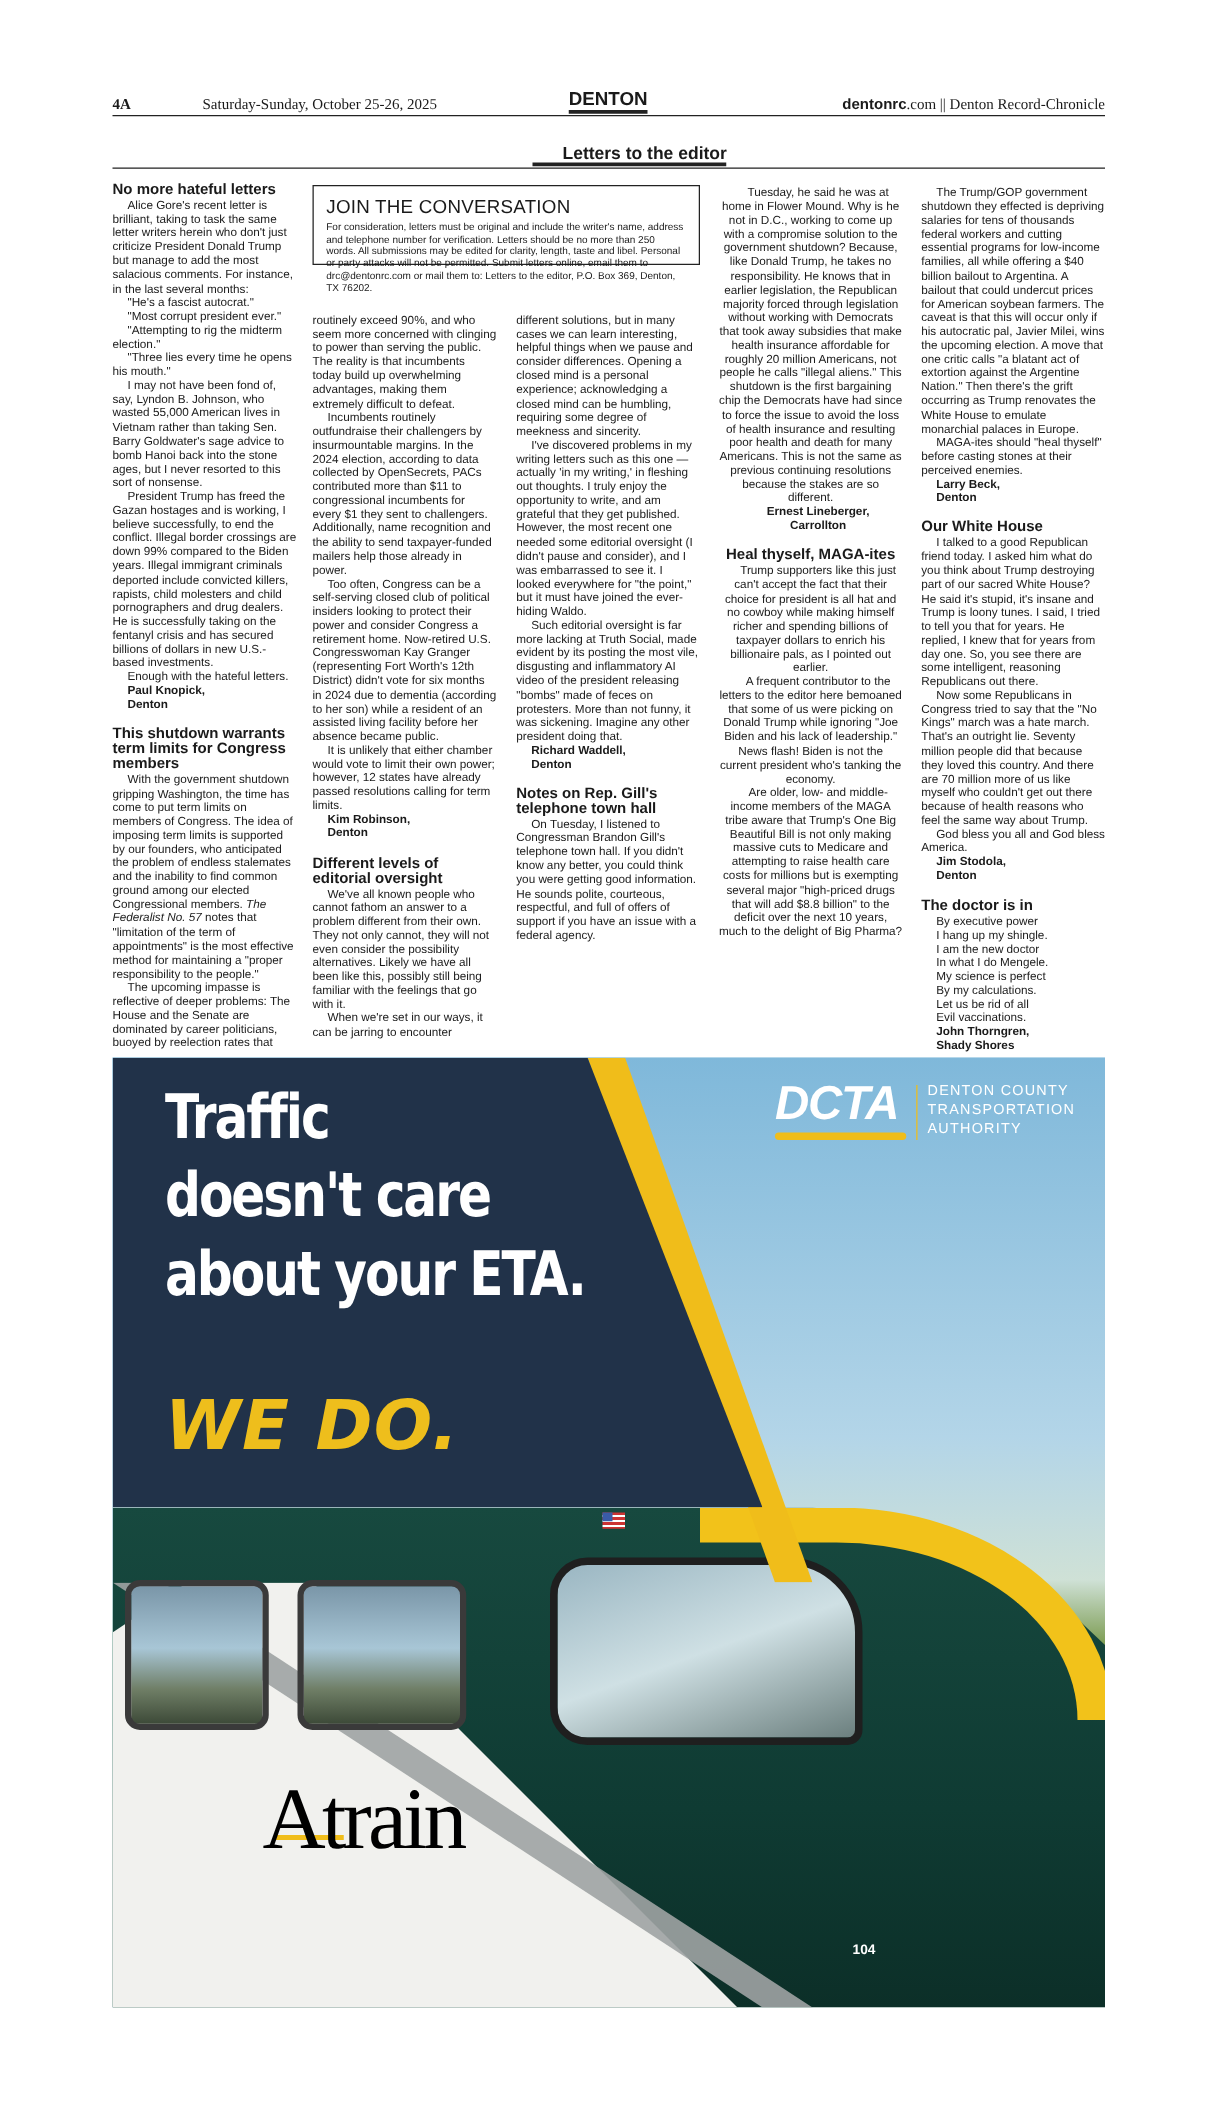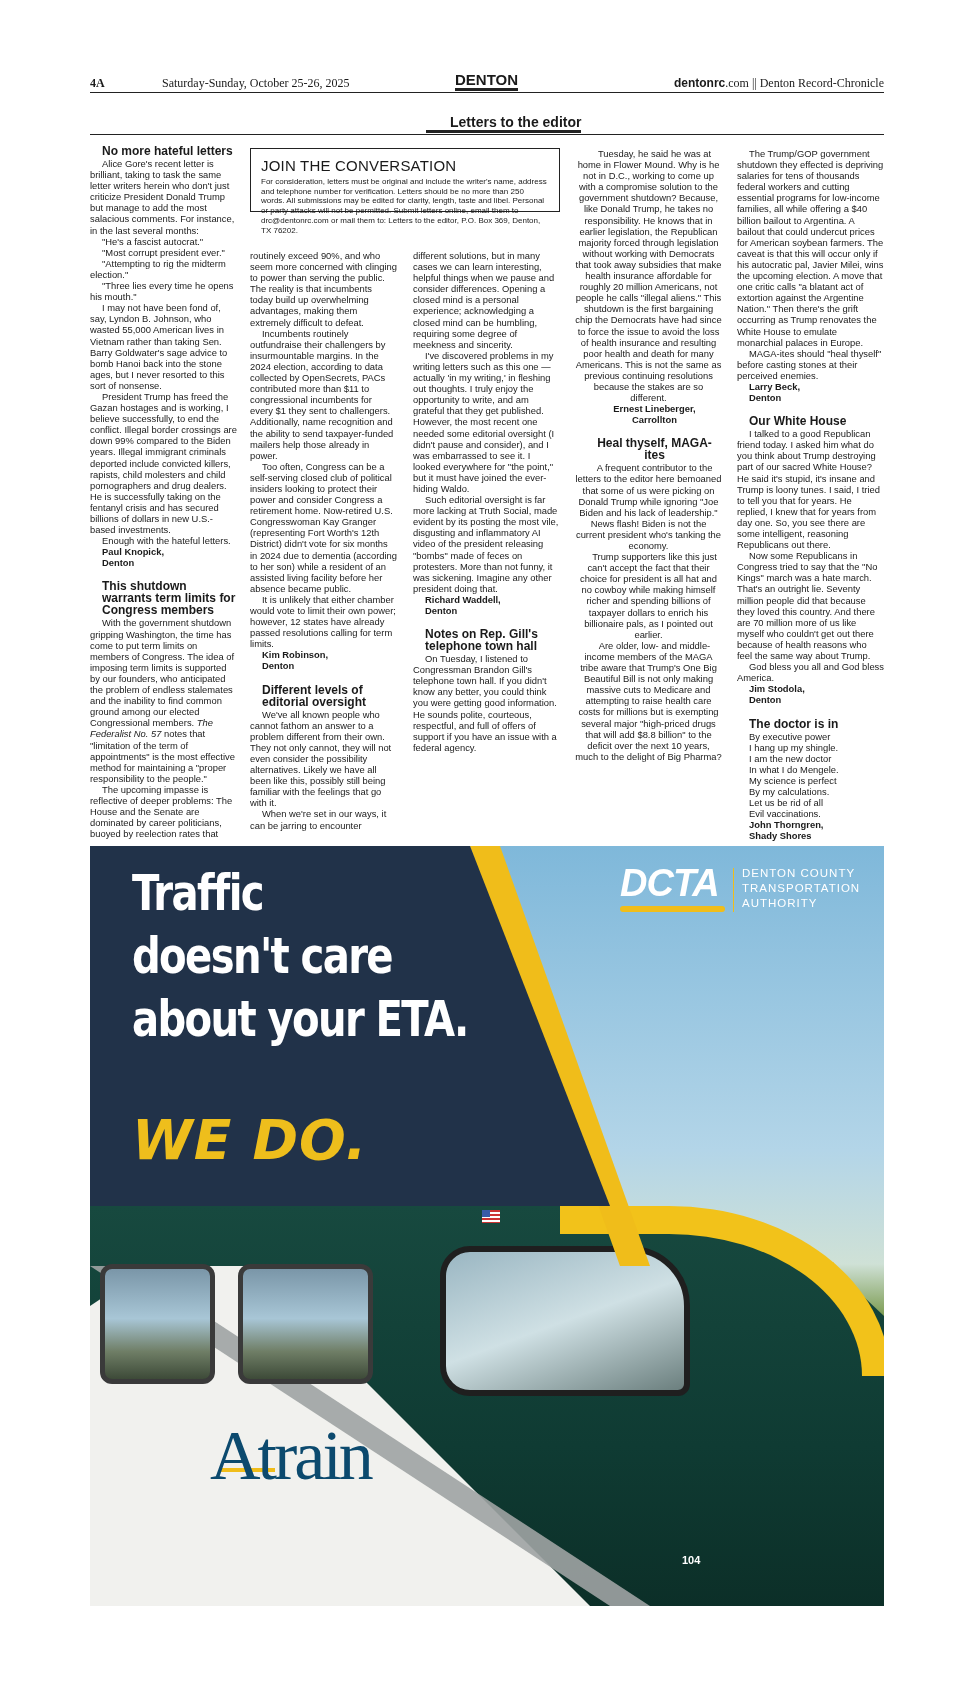--- a/index.html
+++ b/index.html
@@ -8,21 +8,21 @@
   .masthead .page { position:absolute; left:0; top:4px; font-weight:bold; }
   .masthead .date { position:absolute; left:72px; top:4px; }
   .masthead .section { position:absolute; left:365px; top:-1px; font-family:"Liberation Sans", sans-serif; font-weight:bold; font-size:15px; border-bottom:3px solid #222; padding-bottom:0; }
   .masthead .site { position:absolute; right:0; top:4px;text-align:right; }
   .masthead .site b { font-family:"Liberation Sans", sans-serif; }
   .rulehead { position:absolute; left:90px; top:112px; width:794px; height:22px; border-bottom:1px solid #222; }
   .rulehead .t { position:absolute; left:336px; top:2px; font-weight:bold; font-size:14px; border-bottom:3px solid #222;padding-left:24px; }
   .col { position:absolute; width:147px; font-size:9.4px; line-height:11.1px; }
   .col p { margin:0; text-indent:12px; }
   .col p.noind { text-indent:0; }
-  .col h3 { margin:4px 0 1px 12px; font-size:12px; line-height:12px; font-weight:bold; }
+  .col h3 { margin:4px 0 1px 0; font-size:12px; line-height:12px; font-weight:bold; }
   .col .sig { font-weight:bold; padding-left:12px; text-indent:0; }
   .col .gap { height:8px; }
   .join { position:absolute; left:250px; top:148px; width:310px; height:64px; border:1px solid #222; padding:8px 10px; box-sizing:border-box; }
   .join h2 { margin:0 0 3px 0; font-size:15px; font-weight:normal; letter-spacing:0.2px; }
   .join p { margin:0; font-size:8px; line-height:9.7px; }
   .ad { position:absolute; left:90px; top:846px; width:794px; height:760px; overflow:hidden; background:#8fc3df; }
   .ad .sky { position:absolute; inset:0; background:linear-gradient(180deg,#7fb8da 0%,#b3d5e8 40%,#cfe1d6 55%,#7a9a4e 62%,#5e7a38 70%,#b9a56b 80%); }
   .ad .navy { position:absolute; left:0; top:0; width:520px; height:360px; background:#213249; clip-path:polygon(0 0,380px 0,520px 360px,0 360px); }
   .ad .stripe { position:absolute; left:0; top:0; width:560px; height:420px; background:#f0bd1a; clip-path:polygon(380px 0,410px 0,560px 420px,530px 420px); }
   .ad .h1 { position:absolute; left:42px; top:16px; color:#fff; font-family:"DejaVu Sans", sans-serif; font-weight:bold; font-size:49px; line-height:63px; letter-spacing:-2px; transform:scaleX(0.82); transform-origin:left; }
@@ -34,21 +34,21 @@
   .ad .train { position:absolute; left:0; top:360px; width:794px; height:400px; background:linear-gradient(180deg,#17493f 0%,#0f3b33 60%,#0c2f28 100%); clip-path:polygon(0 0,560px 0,640px 10px,720px 40px,794px 110px,794px 400px,0 400px); }
   .ad .nose { position:absolute; left:470px; top:360px; width:330px; height:170px; border-top:28px solid #f2c21a; border-right:28px solid #f2c21a; border-top-right-radius:260px 200px; box-sizing:border-box; }
   .ad .white-band { position:absolute; left:0; top:420px; width:600px; height:340px; background:#f1f1ee; clip-path:polygon(0 40px,0 340px,500px 340px,160px 0,60px 0); }
   .ad .grey-band { position:absolute; left:0; top:420px; width:620px; height:340px; background:#9ea3a3; clip-path:polygon(0 0,40px 0,560px 340px,520px 340px); opacity:0.9; }
   .ad .win { position:absolute; top:418px; height:120px; border:5px solid #3a3a3a; border-radius:12px; background:linear-gradient(180deg,#7a96a8 0%,#a8c6d6 45%,#6f7e66 75%,#3d4a38 100%); box-sizing:border-box; }
   .ad .win1 { left:10px; width:115px; }
   .ad .win2 { left:148px; width:135px; }
   .ad .cabwin { position:absolute; left:350px; top:400px; width:250px; height:150px; border:6px solid #1f1f1f; border-radius:30px 60px 12px 30px; background:linear-gradient(160deg,#9ab6c2 0%,#cfe0e4 50%,#6b7f7e 100%); box-sizing:border-box; }
   .ad .flag { position:absolute; left:392px; top:364px; width:18px; height:13px; background:repeating-linear-gradient(180deg,#c33 0 2px,#fff 2px 4px); }
   .ad .flag::before { content:""; position:absolute; left:0; top:0; width:8px; height:7px; background:#3a5ba8; }
-  .ad .atrain { position:absolute; left:120px; top:570px; color:#0c4a6e; font-family:"Liberation Serif", serif; font-size:70px; letter-spacing:-3px; }
+  .ad .atrain { position:absolute; left:120px; top:570px; color:#000000; font-family:"Liberation Serif", serif; font-size:70px; letter-spacing:-3px; }
   .ad .atrain-bar { position:absolute; left:130px; top:622px; width:55px; height:4px; background:#f0bd1a; }
   .ad .num { position:absolute; left:592px; top:708px; color:#fff; font-weight:bold; font-size:11px; }
 </style>
 </head>
 <body>
 
 <div class="masthead">
   <span class="page">4A</span>
   <span class="date">Saturday-Sunday, October 25-26, 2025</span>
   <span class="section">DENTON</span>
@@ -105,22 +105,22 @@
   <h3>Notes on Rep. Gill's telephone town hall</h3>
   <p>On Tuesday, I listened to Congressman Brandon Gill's telephone town hall. If you didn't know any better, you could think you were getting good information. He sounds polite, courteous, respectful, and full of offers of support if you have an issue with a federal agency.</p>
 </div>
 
 <div class="col" style="left:575px; top:148px;text-align:center;">
   <p>Tuesday, he said he was at home in Flower Mound. Why is he not in D.C., working to come up with a compromise solution to the government shutdown? Because, like Donald Trump, he takes no responsibility. He knows that in earlier legislation, the Republican majority forced through legislation without working with Democrats that took away subsidies that make health insurance affordable for roughly 20 million Americans, not people he calls "illegal aliens." This shutdown is the first bargaining chip the Democrats have had since to force the issue to avoid the loss of health insurance and resulting poor health and death for many Americans. This is not the same as previous continuing resolutions because the stakes are so different.</p>
   <p class="sig">Ernest Lineberger,</p>
   <p class="sig">Carrollton</p>
   <div class="gap"></div>
   <h3>Heal thyself, MAGA-ites</h3>
+  <p>Trump supporters like this just can't accept the fact that their choice for president is all hat and no cowboy while making himself richer and spending billions of taxpayer dollars to enrich his billionaire pals, as I pointed out earlier.</p>
   <p>A frequent contributor to the letters to the editor here bemoaned that some of us were picking on Donald Trump while ignoring "Joe Biden and his lack of leadership." News flash! Biden is not the current president who's tanking the economy.</p>
-  <p>Trump supporters like this just can't accept the fact that their choice for president is all hat and no cowboy while making himself richer and spending billions of taxpayer dollars to enrich his billionaire pals, as I pointed out earlier.</p>
   <p>Are older, low- and middle-income members of the MAGA tribe aware that Trump's One Big Beautiful Bill is not only making massive cuts to Medicare and attempting to raise health care costs for millions but is exempting several major "high-priced drugs that will add $8.8 billion" to the deficit over the next 10 years, much to the delight of Big Pharma?</p>
 </div>
 
 <div class="col" style="left:737px; top:148px;">
   <p>The Trump/GOP government shutdown they effected is depriving salaries for tens of thousands federal workers and cutting essential programs for low-income families, all while offering a $40 billion bailout to Argentina. A bailout that could undercut prices for American soybean farmers. The caveat is that this will occur only if his autocratic pal, Javier Milei, wins the upcoming election. A move that one critic calls "a blatant act of extortion against the Argentine Nation." Then there's the grift occurring as Trump renovates the White House to emulate monarchial palaces in Europe.</p>
   <p>MAGA-ites should "heal thyself" before casting stones at their perceived enemies.</p>
   <p class="sig">Larry Beck,</p>
   <p class="sig">Denton</p>
   <div class="gap"></div>
   <h3>Our White House</h3>

